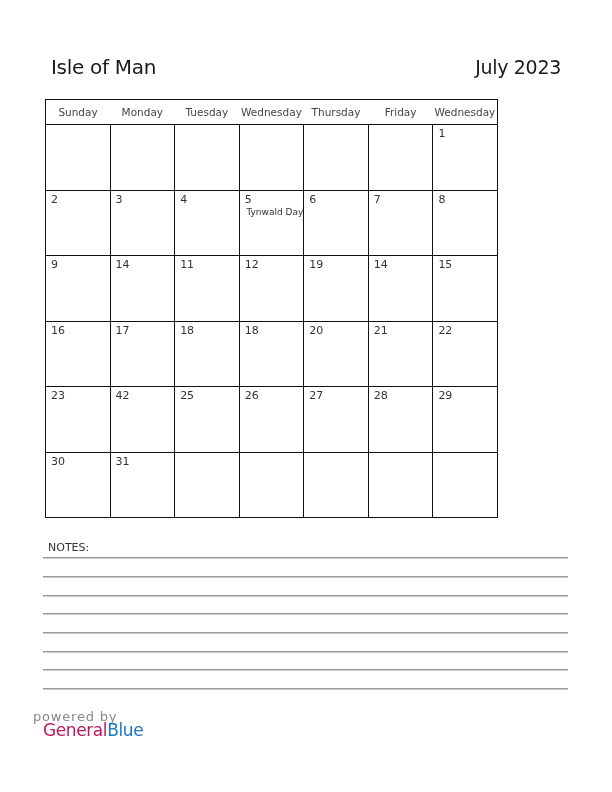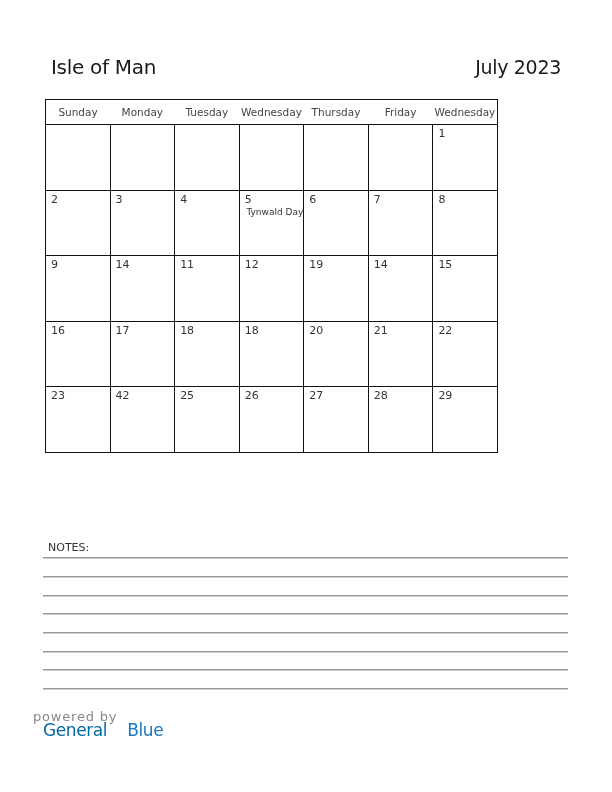--- a/index.html
+++ b/index.html
@@ -10,22 +10,22 @@
   table.cal th { height: 24px; font-weight: normal; font-size: 10.5px; color: #444; border-top: 1.3px solid #111; border-bottom: 1.3px solid #111; padding: 0; text-align: center; }
   table.cal th:first-child { border-left: 1.3px solid #111; }
   table.cal th:last-child { border-right: 1.3px solid #111; }
   table.cal td { height: 64.5px; border: 1.3px solid #111; vertical-align: top; padding: 0; }
   .daynum { display: block; font-size: 11px; color: #333; padding: 3px 0 0 5px; line-height: 12px; }
   .event { display: block; font-size: 9px; color: #333; padding: 1px 0 0 5px; line-height: 11px; text-align: right; }
   .notes-label { position: absolute; left: 48px; top: 541px; font-size: 11px; color: #333; }
   .note-line { position: absolute; left: 43px; width: 525px; height: 1px; background: #999; border-bottom: 0.5px solid #ccc; }
   .powered { position: absolute; left: 33px; top: 709px; font-size: 13px; color: #888; letter-spacing: 0.8px; }
   .brand { position: absolute; left: 43px; top: 720px; font-size: 17px; letter-spacing: -0.4px; }
-  .brand .g { color: #0369a1; }
-  .brand .b { color: #1a78c2; margin-left: 20px; }
+  .brand .g { color: #be185d; }
+  .brand .b { color: #1a78c2; margin-left: 0; }
 </style>
 </head>
 <body>
 
 <div class="title">Isle of Man</div>
 <div class="month">July 2023</div>
 
 <table class="cal">
   <thead>
     <tr>
@@ -148,20 +148,43 @@
         <td>
           <span class="daynum">27</span>
         </td>
         <td>
           <span class="daynum">28</span>
         </td>
         <td>
           <span class="daynum">29</span>
         </td>
       </tr>
+      <tr>
+        <td>
+          <span class="daynum">30</span>
+        </td>
+        <td>
+          <span class="daynum">31</span>
+        </td>
+        <td>
+          <span class="daynum"></span>
+        </td>
+        <td>
+          <span class="daynum"></span>
+        </td>
+        <td>
+          <span class="daynum"></span>
+        </td>
+        <td>
+          <span class="daynum"></span>
+        </td>
+        <td>
+          <span class="daynum"></span>
+        </td>
+      </tr>
     </tbody>
 </table>
 
 <div class="notes-label">NOTES:</div>
 <div id="notes-lines">
     <div class="note-line" style="top: 557px;"></div>
     <div class="note-line" style="top: 576px;"></div>
     <div class="note-line" style="top: 595px;"></div>
     <div class="note-line" style="top: 613px;"></div>
     <div class="note-line" style="top: 632px;"></div>

